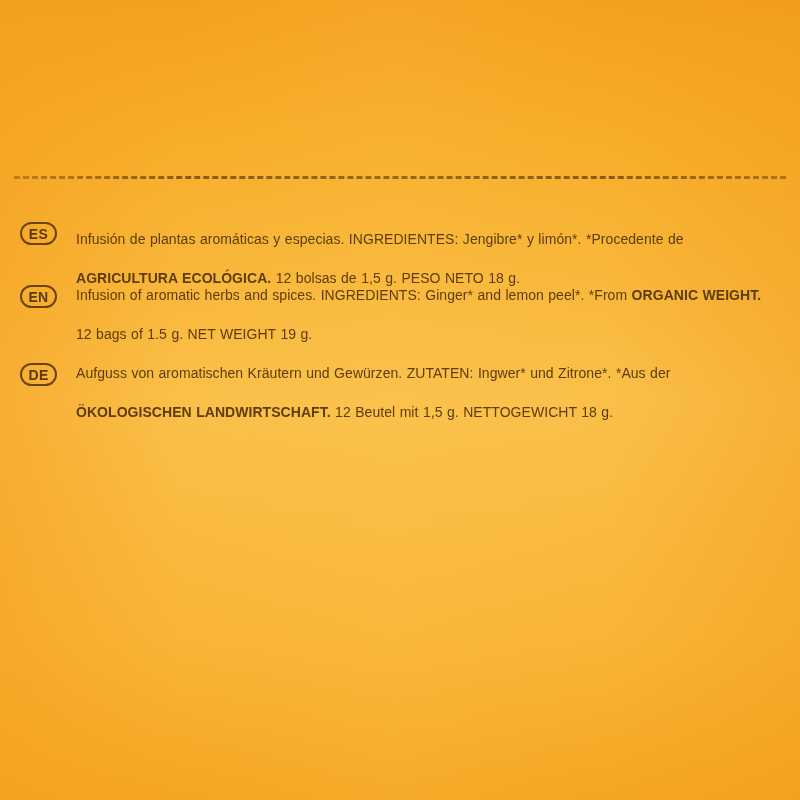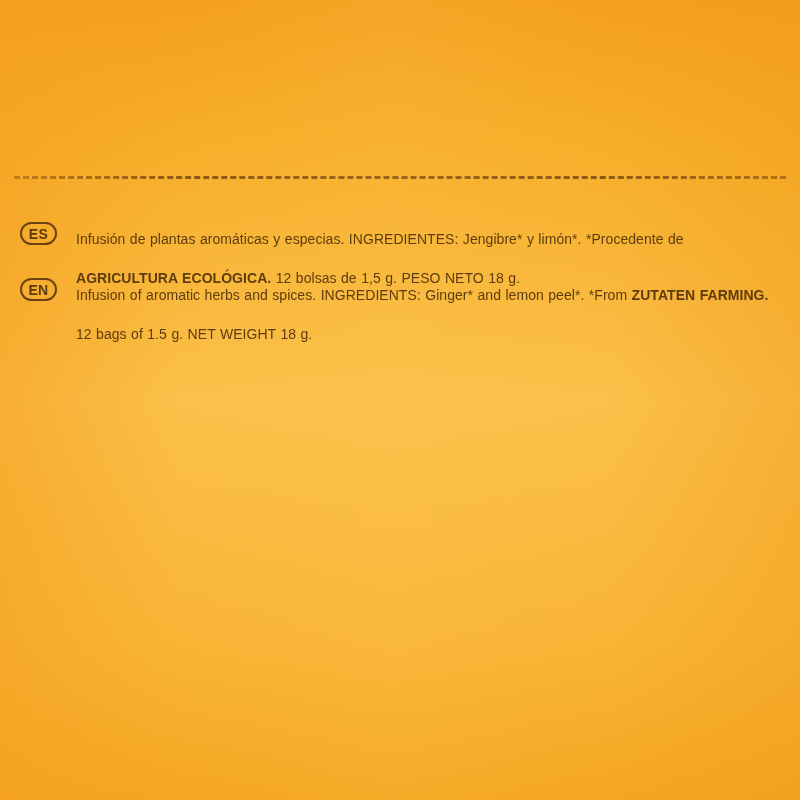--- a/index.html
+++ b/index.html
@@ -55,21 +55,21 @@
   .lang-block {
     position: relative;
     padding-left: 56px;
     margin: 0 22px 0 20px;
     color: #5b3a0d;
   }
 
   .badge {
     position: absolute;
     left: 0;
-    top: 2px;
+    top: 9px;
     width: 37px;
     height: 23px;
     border: 2px solid #6b4310;
     border-radius: 12px;
     box-sizing: border-box;
     display: flex;
     align-items: center;
     justify-content: center;
     font-size: 14px;
     font-weight: 700;
@@ -100,16 +100,20 @@
 
 <div id="package">
   <div id="perforation"></div>
   <div id="panel">
       <div class="lang-block block-es" style="padding-top: 22px;">
         <div class="badge" style="top: 24px;">ES</div>
         <div class="text"><span>Infusión de plantas aromáticas y especias. INGREDIENTES: Jengibre* y limón*. *Procedente de </span><b>AGRICULTURA ECOLÓGICA.</b><span> 12 bolsas de 1,5 g. PESO NETO 18 g.</span></div>
       </div>
       <div class="lang-block block-en">
         <div class="badge">EN</div>
-        <div class="text"><span>Infusion of aromatic herbs and spices. INGREDIENTS: Ginger* and lemon peel*. *From </span><b>ZUTATEN FARMING.</b><span> 12 bags of 1.5 g. NET WEIGHT 18 g.</span></div>
+        <div class="text"><span>Infusion of aromatic herbs and spices. INGREDIENTS: Ginger* and lemon peel*. *From </span><b>ORGANIC WEIGHT.</b><span> 12 bags of 1.5 g. NET WEIGHT 19 g.</span></div>
+      </div>
+      <div class="lang-block block-de">
+        <div class="badge">DE</div>
+        <div class="text"><span>Aufguss von aromatischen Kräutern und Gewürzen. ZUTATEN: Ingwer* und Zitrone*. *Aus der </span><b>ÖKOLOGISCHEN LANDWIRTSCHAFT.</b><span> 12 Beutel mit 1,5 g. NETTOGEWICHT 18 g.</span></div>
       </div>
     </div>
 </div>
 
 </body></html>

